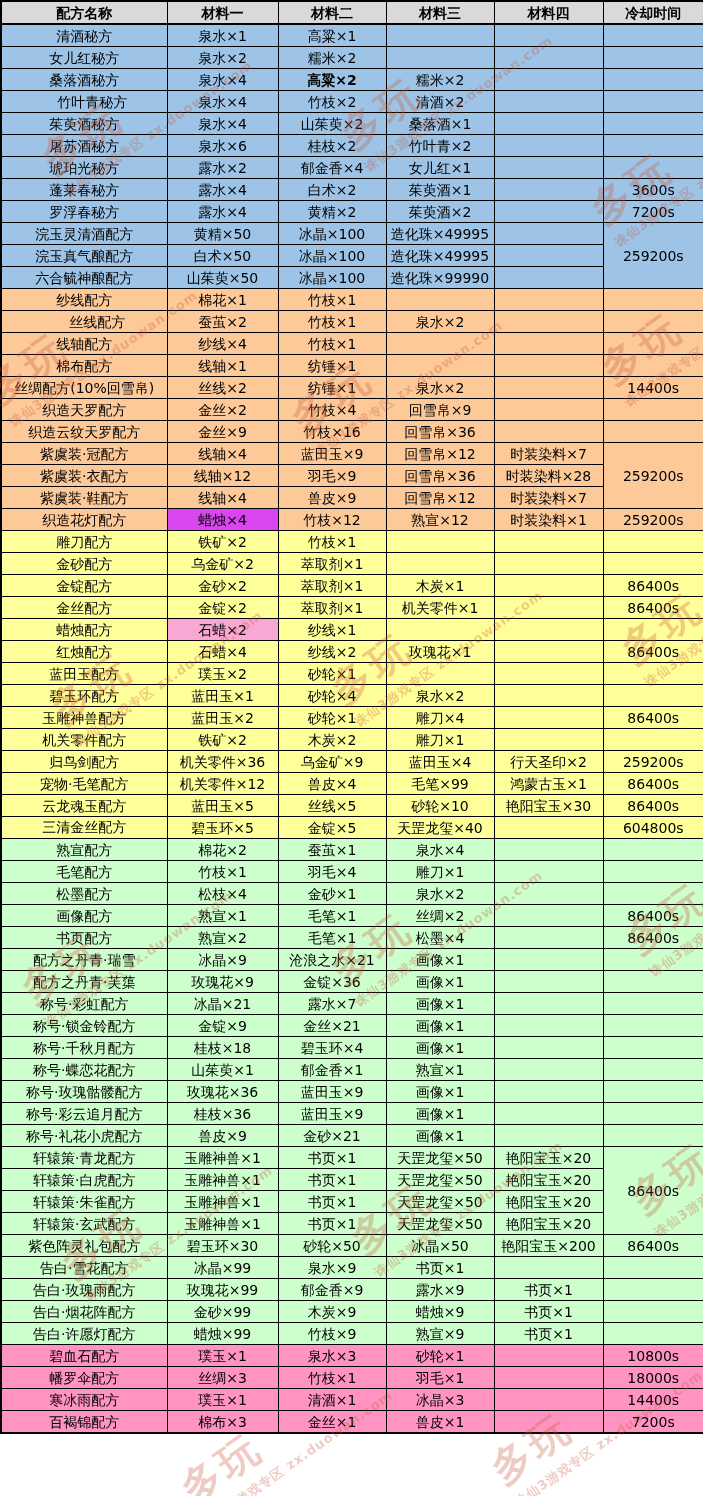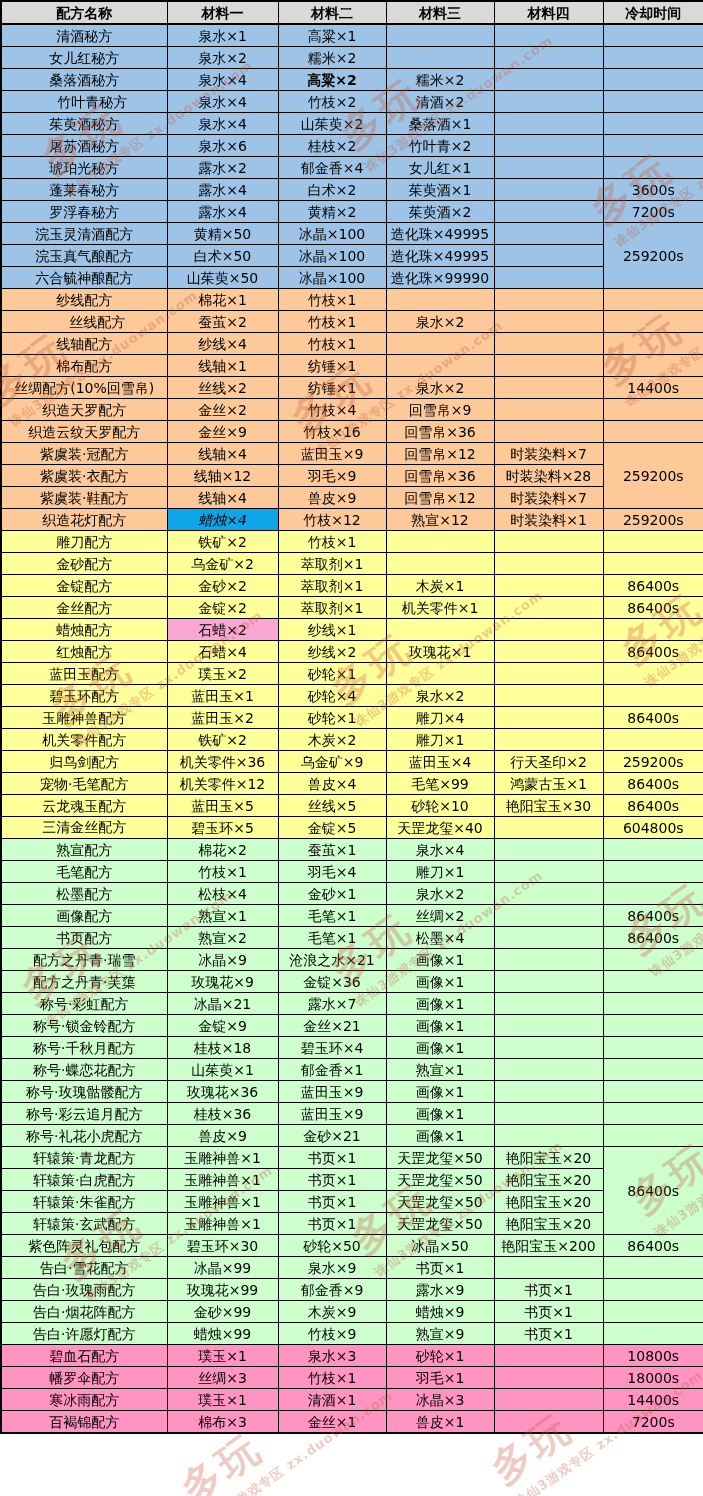--- a/index.html
+++ b/index.html
@@ -248,21 +248,21 @@
         </tr>
         <tr>
           <td style="background: rgb(253, 201, 152);">紫虞装·鞋配方</td>
           <td style="background: rgb(253, 201, 152);">线轴×4</td>
           <td style="background: rgb(253, 201, 152);">兽皮×9</td>
           <td style="background: rgb(253, 201, 152);">回雪帛×12</td>
           <td style="background: rgb(253, 201, 152);">时装染料×7</td>
         </tr>
         <tr>
           <td style="background: rgb(253, 201, 152);">织造花灯配方</td>
-          <td style="background: #0ea5e9; font-style: italic;">蜡烛×4</td>
+          <td style="background: #d946ef;">蜡烛×4</td>
           <td style="background: rgb(253, 201, 152);">竹枝×12</td>
           <td style="background: rgb(253, 201, 152);">熟宣×12</td>
           <td style="background: rgb(253, 201, 152);">时装染料×1</td>
           <td style="background: rgb(253, 201, 152);">259200s</td>
         </tr>
         <tr>
           <td style="background: rgb(255, 255, 153);">雕刀配方</td>
           <td style="background: rgb(255, 255, 153);">铁矿×2</td>
           <td style="background: rgb(255, 255, 153);">竹枝×1</td>
           <td style="background: rgb(255, 255, 153);"></td>

